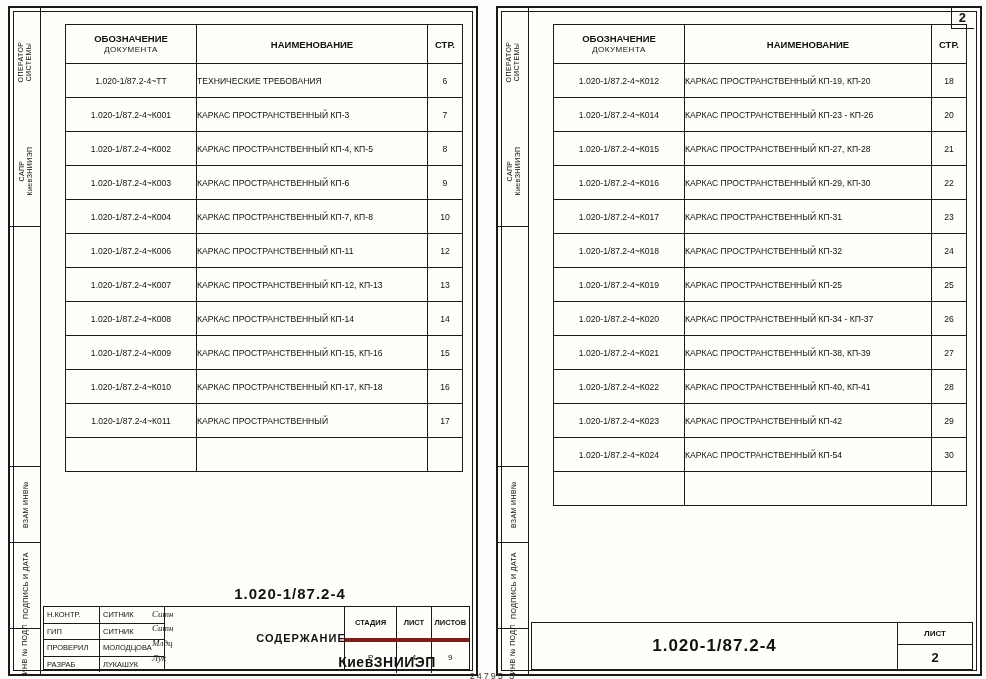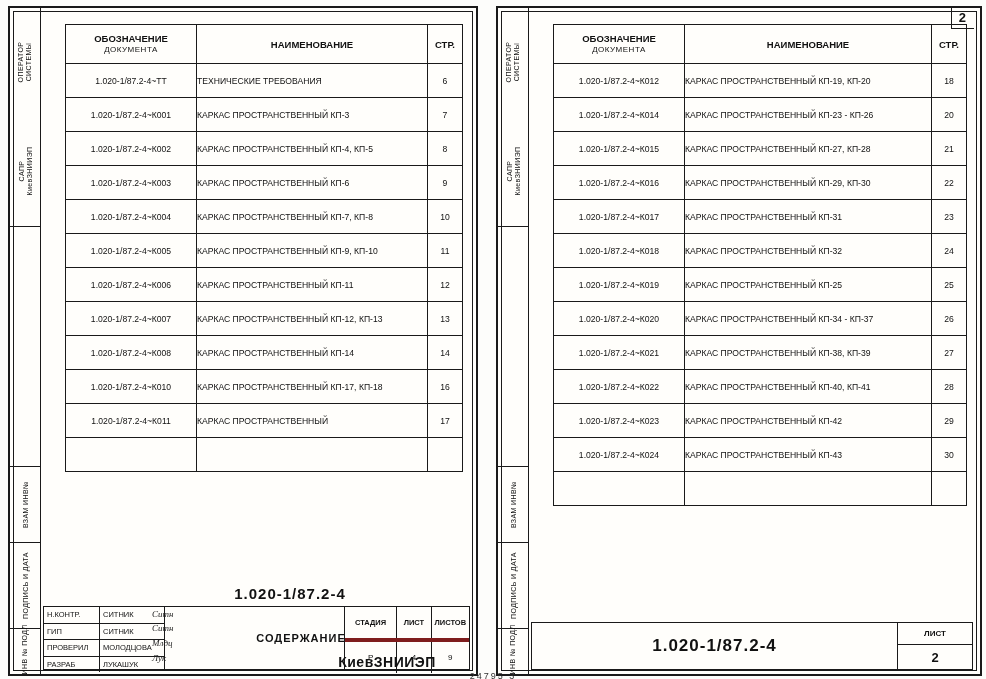--- a/index.html
+++ b/index.html
@@ -140,28 +140,20 @@
       </tr>
       <tr class="row">
         <td class="c-doc">1.020-1/87.2-4~К004</td>
         <td class="c-name">
           <span class="t">КАРКАС ПРОСТРАНСТВЕННЫЙ</span>
           <span class="k">КП-7, КП-8</span>
         </td>
         <td class="c-pg">10</td>
       </tr>
       <tr class="row">
-        <td class="c-doc">1.020-1/87.2-4~К005</td>
-        <td class="c-name">
-          <span class="t">КАРКАС ПРОСТРАНСТВЕННЫЙ</span>
-          <span class="k">КП-9, КП-10</span>
-        </td>
-        <td class="c-pg">11</td>
-      </tr>
-      <tr class="row">
         <td class="c-doc">1.020-1/87.2-4~К006</td>
         <td class="c-name">
           <span class="t">КАРКАС ПРОСТРАНСТВЕННЫЙ</span>
           <span class="k">КП-11</span>
         </td>
         <td class="c-pg">12</td>
       </tr>
       <tr class="row">
         <td class="c-doc">1.020-1/87.2-4~К007</td>
         <td class="c-name">
@@ -170,20 +162,28 @@
         </td>
         <td class="c-pg">13</td>
       </tr>
       <tr class="row">
         <td class="c-doc">1.020-1/87.2-4~К008</td>
         <td class="c-name">
           <span class="t">КАРКАС ПРОСТРАНСТВЕННЫЙ</span>
           <span class="k">КП-14</span>
         </td>
         <td class="c-pg">14</td>
+      </tr>
+      <tr class="row">
+        <td class="c-doc">1.020-1/87.2-4~К009</td>
+        <td class="c-name">
+          <span class="t">КАРКАС ПРОСТРАНСТВЕННЫЙ</span>
+          <span class="k">КП-15, КП-16</span>
+        </td>
+        <td class="c-pg">15</td>
       </tr>
       <tr class="row">
         <td class="c-doc">1.020-1/87.2-4~К010</td>
         <td class="c-name">
           <span class="t">КАРКАС ПРОСТРАНСТВЕННЫЙ</span>
           <span class="k">КП-17, КП-18</span>
         </td>
         <td class="c-pg">16</td>
       </tr>
       <tr class="row">
@@ -375,21 +375,21 @@
         <td class="c-name">
           <span class="t">КАРКАС ПРОСТРАНСТВЕННЫЙ</span>
           <span class="k">КП-42</span>
         </td>
         <td class="c-pg">29</td>
       </tr>
       <tr class="row">
         <td class="c-doc">1.020-1/87.2-4~К024</td>
         <td class="c-name">
           <span class="t">КАРКАС ПРОСТРАНСТВЕННЫЙ</span>
-          <span class="k">КП-43</span>
+          <span class="k">КП-54</span>
         </td>
         <td class="c-pg">30</td>
       </tr>
       <tr class="row">
         <td class="c-doc"></td>
         <td class="c-name"></td>
         <td class="c-pg"></td>
       </tr>
     </tbody>
       </table>

